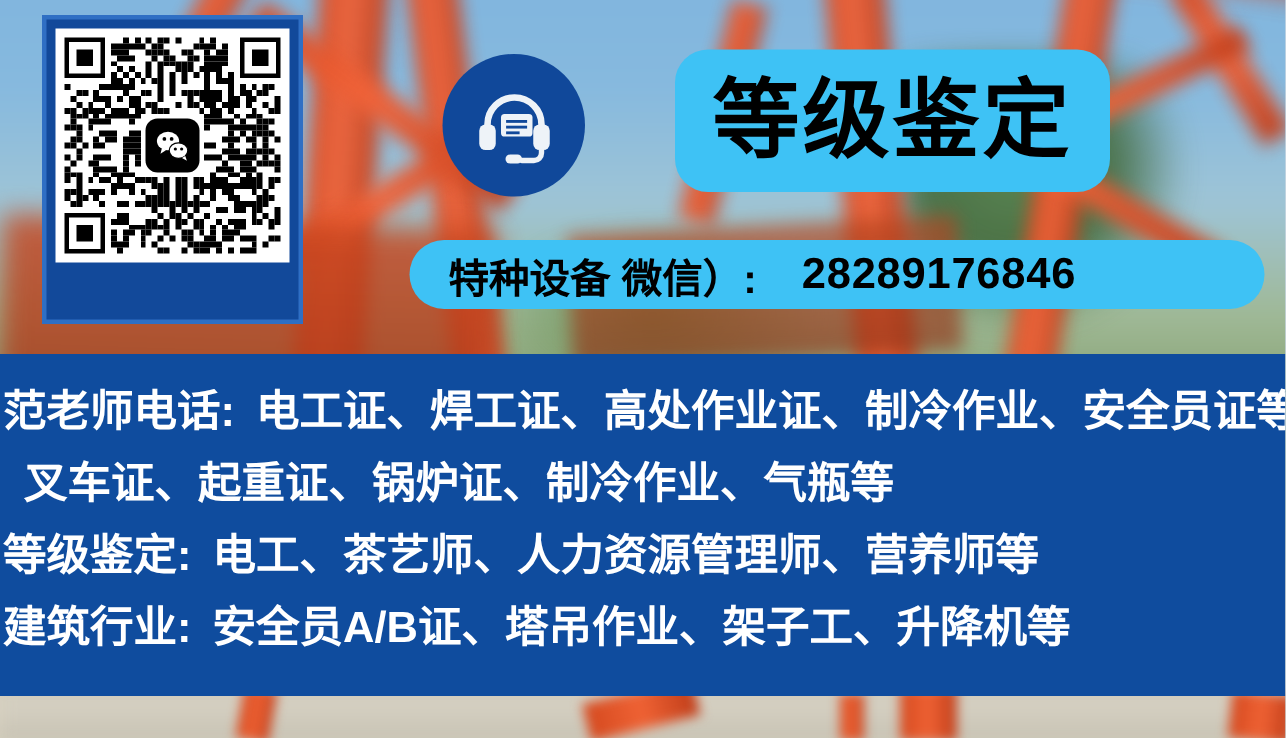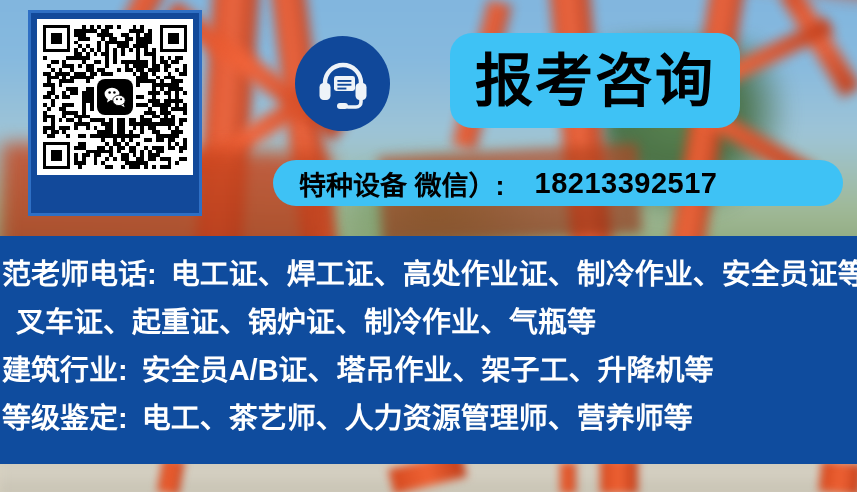--- a/index.html
+++ b/index.html
@@ -867,39 +867,39 @@
       <path d="M49 46 v3 a5 5 0 0 1 -5 5 h-8" fill="none" stroke="#eef3f8" stroke-width="3.6" stroke-linecap="round"></path>
       <rect x="25" y="50" width="11" height="6" rx="3" fill="#eef3f8"></rect>
       <rect x="22" y="23" width="21" height="15" rx="2.4" fill="#eef3f8"></rect>
       <rect x="25.4" y="27" width="14" height="1.9" fill="#10489a"></rect>
       <rect x="25.4" y="30.8" width="14" height="1.9" fill="#10489a"></rect>
       <rect x="25.4" y="34.6" width="9" height="1.9" fill="#10489a"></rect>
     </svg>
   </div>
 
   <div class="title-pill">
-    <span>报考咨询</span>
+    <span>等级鉴定</span>
   </div>
 
   <div class="phone-pill">
     <span class="phone-label">特种设备 微信）:</span>
-    <span class="phone-number">18213392517</span>
+    <span class="phone-number">28289176846</span>
   </div>
 
   <div class="band">
     <div class="row">
       <span class="row-label">范老师电话:</span>
       <span class="row-value">电工证、焊工证、高处作业证、制冷作业、安全员证等</span>
     </div>
     <div class="row">
       <span class="row-value">叉车证、起重证、锅炉证、制冷作业、气瓶等</span>
     </div>
     <div class="row">
+      <span class="row-label">等级鉴定:</span>
+      <span class="row-value">电工、茶艺师、人力资源管理师、营养师等</span>
+    </div>
+    <div class="row">
       <span class="row-label">建筑行业:</span>
       <span class="row-value">安全员A/B证、塔吊作业、架子工、升降机等</span>
     </div>
-    <div class="row">
-      <span class="row-label">等级鉴定:</span>
-      <span class="row-value">电工、茶艺师、人力资源管理师、营养师等</span>
-    </div>
   </div>
 
 </div>
 
 </body></html>

